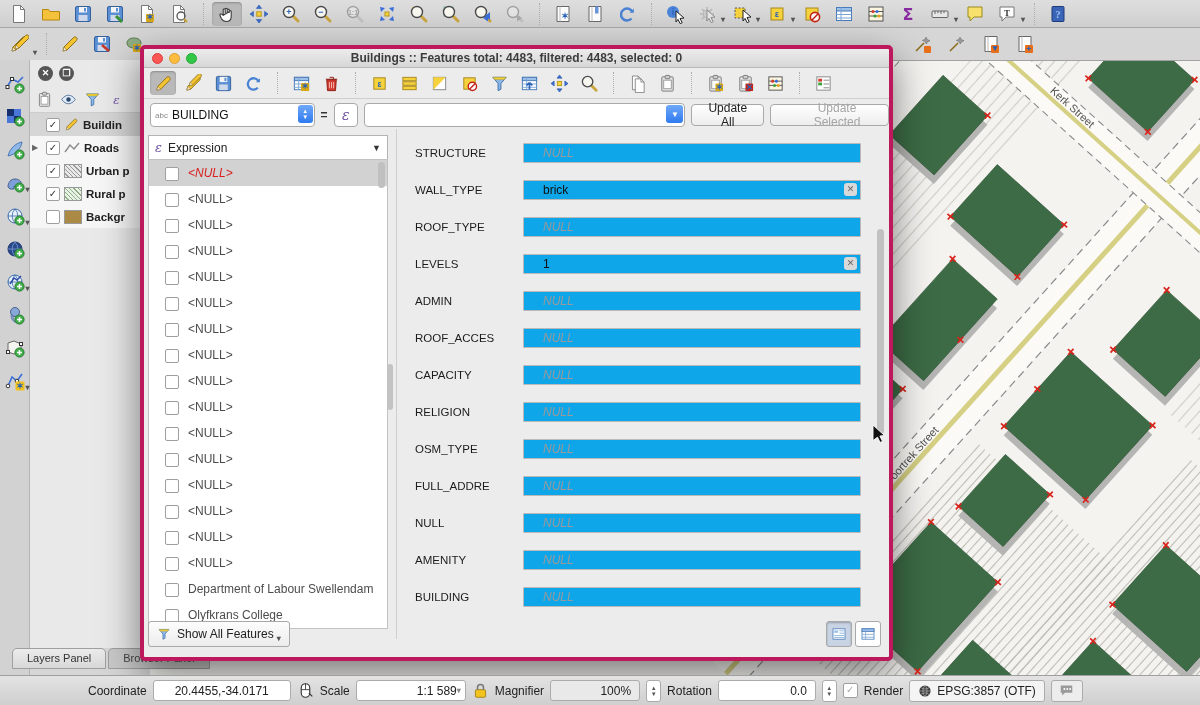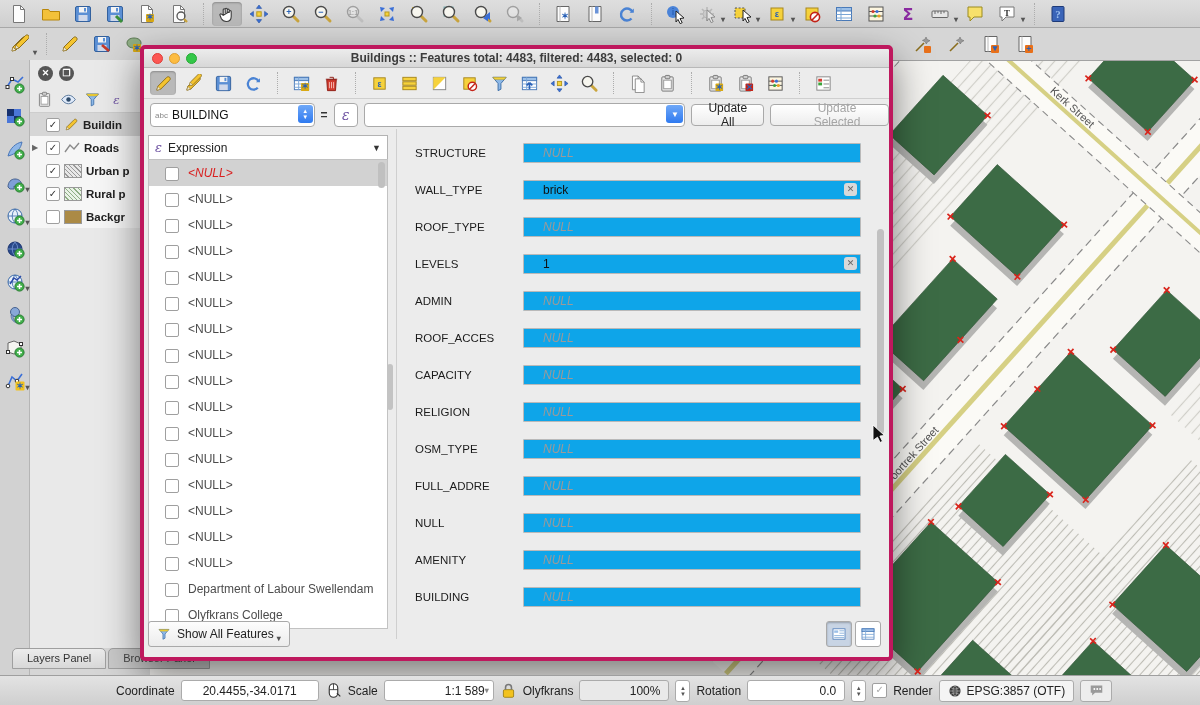--- a/index.html
+++ b/index.html
@@ -106,21 +106,21 @@
   .dlg-bottom{position:absolute;left:0px;bottom:10px;width:100%;height:26px;}
   .showall{position:absolute;left:4px;top:0;height:24px;background:linear-gradient(#fdfdfd,#ececec);border:1px solid #a9a9a9;border-radius:3px;
            display:flex;align-items:center;gap:6px;padding:0 8px;font-size:12px;color:#222;}
   .showall svg{width:14px;height:14px;}
   .vtoggle{position:absolute;right:8px;top:0;display:flex;gap:3px;}
   .vbtn{width:24px;height:24px;border:1px solid #a9a9a9;border-radius:3px;background:#fff;display:flex;align-items:center;justify-content:center;}
   .vbtn.on{background:#c8d4e4;box-shadow:inset 0 1px 2px rgba(0,0,0,.25);}
   .vbtn svg{width:16px;height:16px;}
   
   .status{position:absolute;left:0;top:675px;width:1200px;height:30px;background:linear-gradient(#e3e3e3,#cfcfcf);
-          border-top:1px solid #9f9f9f;display:flex;align-items:center;gap:6px;padding-left:116px;box-sizing:border-box;z-index:8;font-size:12px;color:#222;}
+          border-top:1px solid #9f9f9f;display:flex;align-items:center;gap:6px;padding-left:88px;box-sizing:border-box;z-index:8;font-size:12px;color:#222;}
   .sfield{background:#fff;border:1px solid #ababab;border-radius:3px;height:19px;display:inline-flex;align-items:center;padding:0 8px;font-size:12px;justify-content:flex-end;}
   .sfield.gray{background:#e9e9e9;}
   .spinv{width:13px;height:20px;background:#fff;border:1px solid #ababab;border-radius:3px;font-size:6px;color:#555;
          display:flex;flex-direction:column;align-items:center;justify-content:center;line-height:6px;}
   .statico svg{width:17px;height:17px;display:block;}
   .crsbtn{display:inline-flex;align-items:center;gap:5px;background:#f4f4f4;border:1px solid #ababab;border-radius:3px;height:20px;padding:0 8px;font-size:12px;}
   .msgbtn{width:30px;height:20px;background:#ededed;border:1px solid #ababab;border-radius:3px;display:flex;align-items:center;justify-content:center;}
   
   .cursor{position:absolute;left:872px;top:424px;z-index:9;width:17px;height:19px;}
 </style>
@@ -1086,21 +1086,21 @@
   <span class="sfield" style="width:92px;position:relative">
       <span>1:1 589</span>
       <b style="position:absolute;right:4px;font-size:8px;color:#888">▾</b>
     </span>
   <span class="statico">
       <svg viewBox="0 0 20 20">
         <rect x="4" y="9" width="12" height="9" rx="1.5" fill="#f2c21e" stroke="#9a7d10"></rect>
         <path d="M6.5 9V6.5a3.5 3.5 0 017 0V9" fill="none" stroke="#777" stroke-width="1.8"></path>
       </svg>
     </span>
-  <span>Olyfkrans</span>
+  <span>Magnifier</span>
   <span class="sfield gray" style="width:72px">100%</span>
   <span class="spinv">
       <span>▲</span>
       <span>▼</span>
     </span>
   <span>Rotation</span>
   <span class="sfield" style="width:80px">0.0</span>
   <span class="spinv">
       <span>▲</span>
       <span>▼</span>

